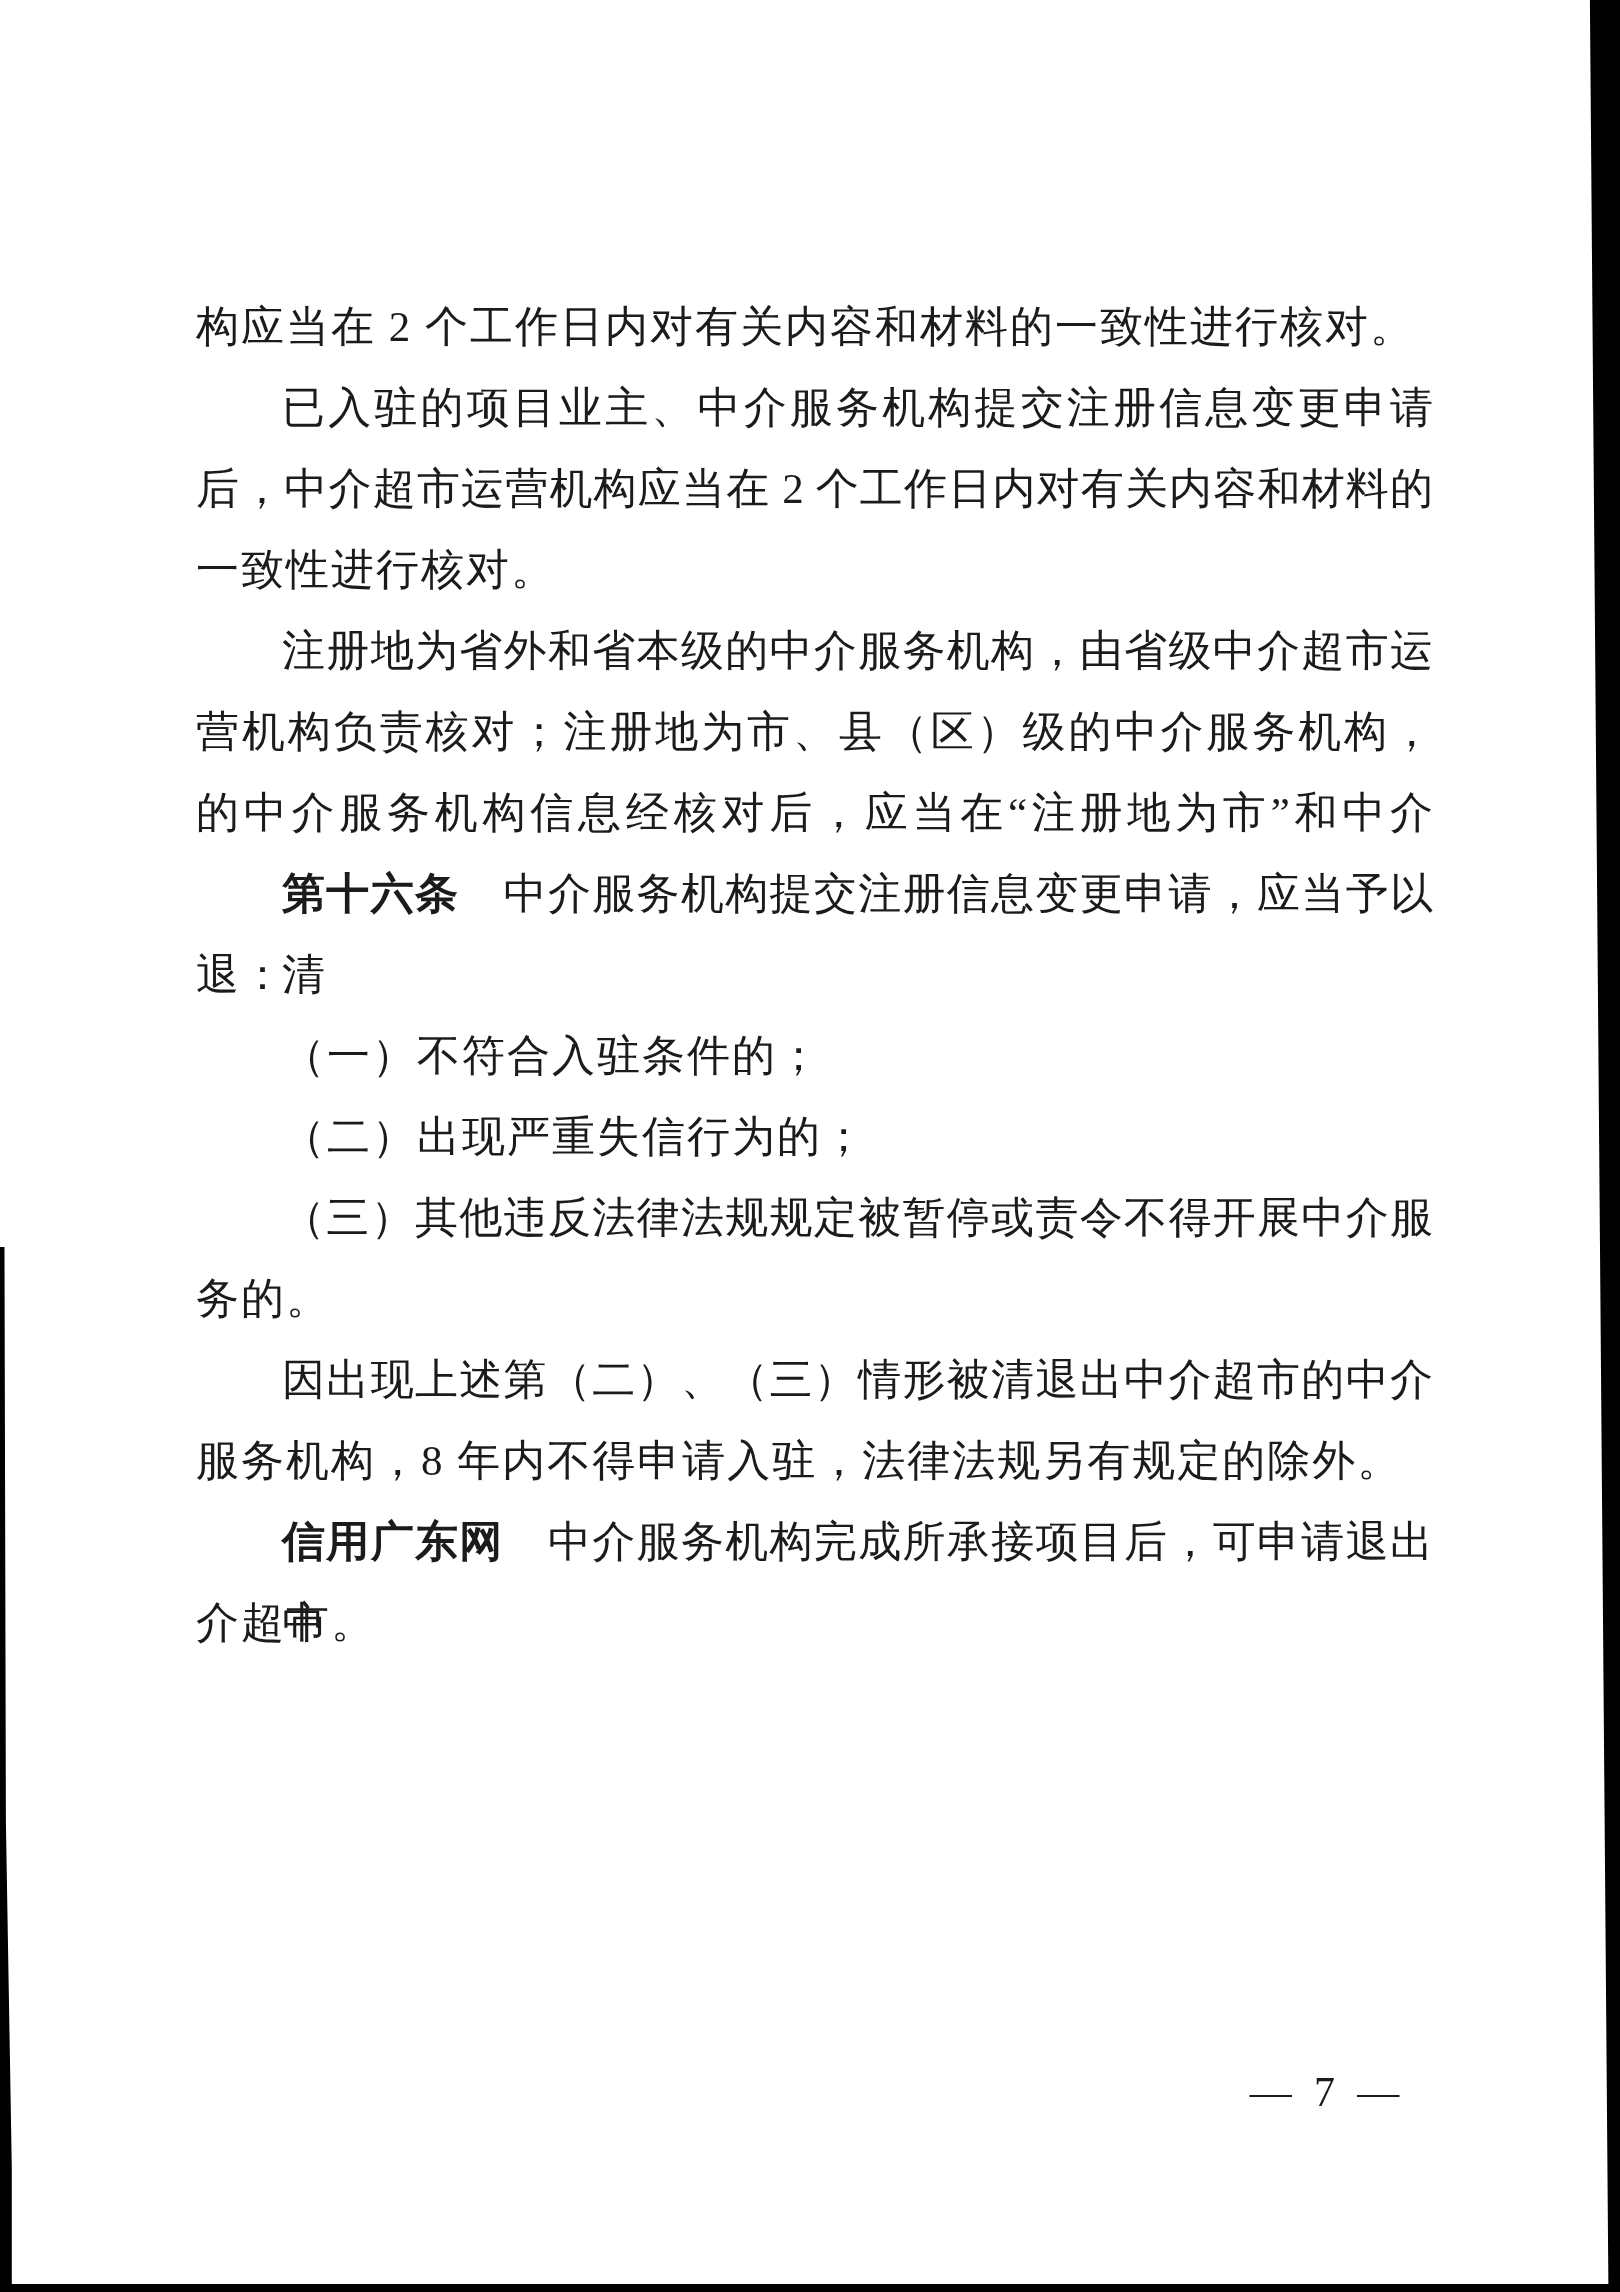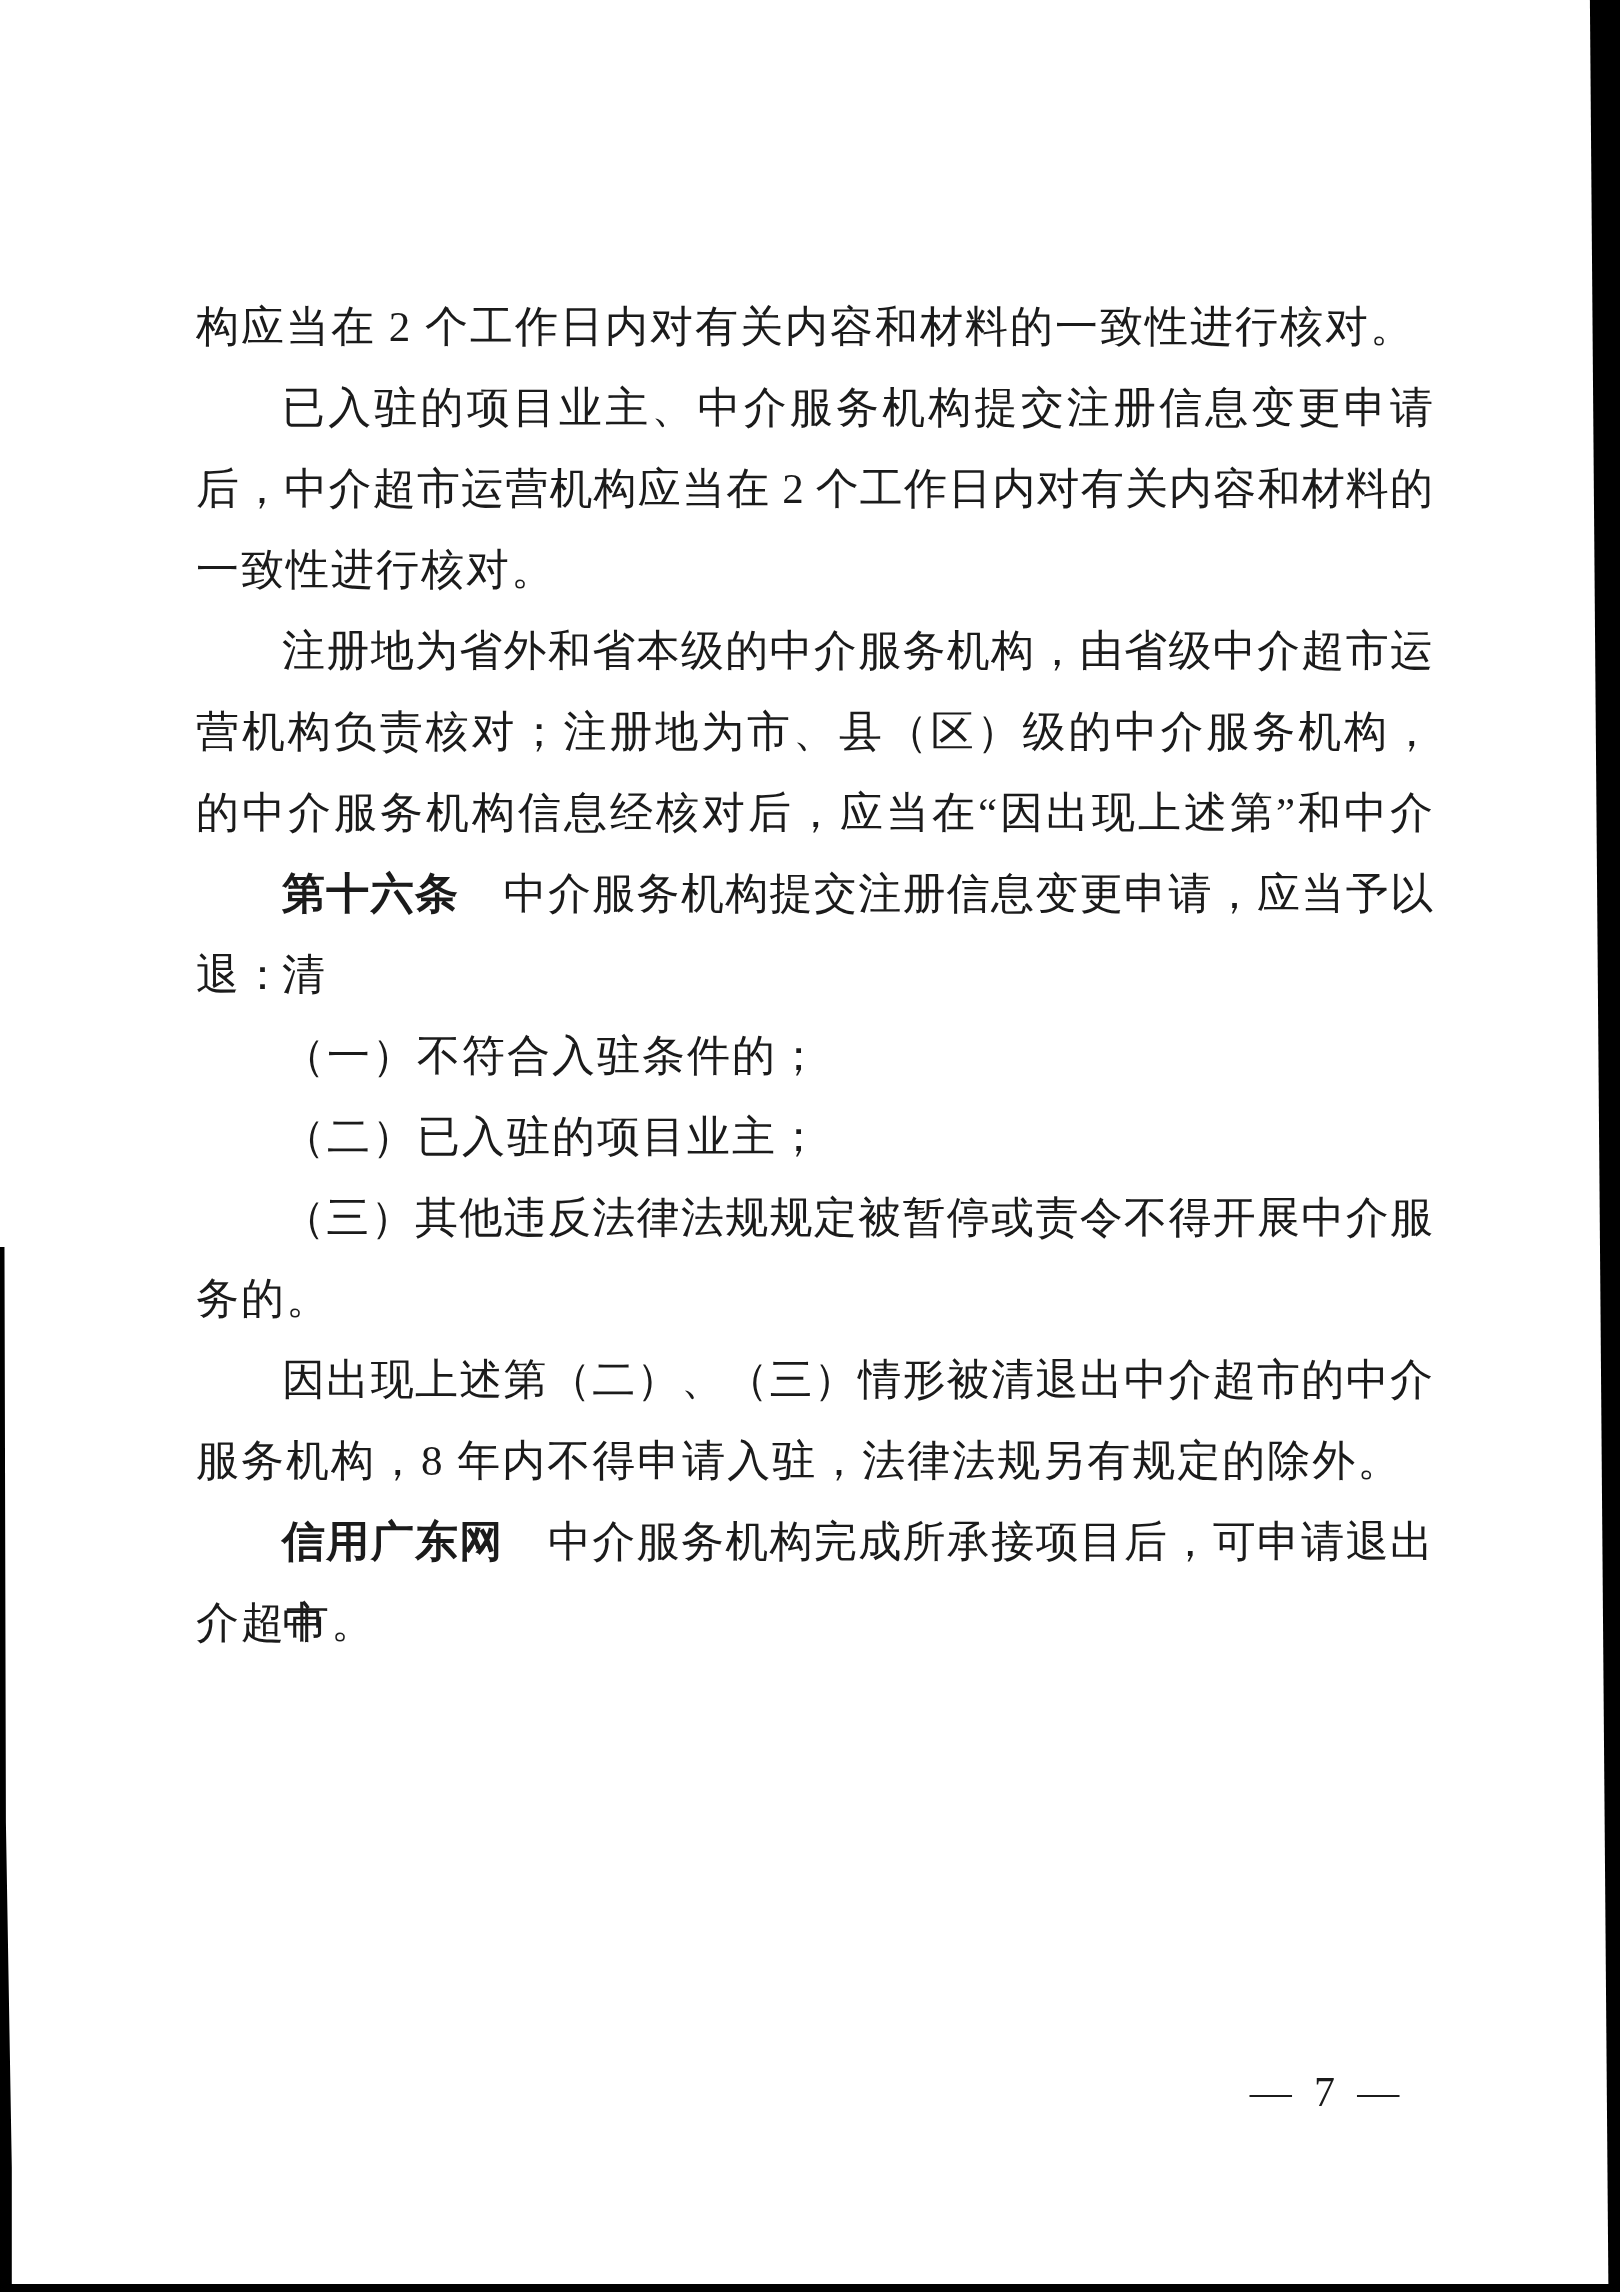--- a/index.html
+++ b/index.html
@@ -84,25 +84,25 @@
 
 <div class="page">
 
   <div class="page-text">
     <div class="line">构应当在 2 个工作日内对有关内容和材料的一致性进行核对。</div>
     <div class="line indent just">已入驻的项目业主、中介服务机构提交注册信息变更申请</div>
     <div class="line just">后，中介超市运营机构应当在 2 个工作日内对有关内容和材料的</div>
     <div class="line">一致性进行核对。</div>
     <div class="line indent just">注册地为省外和省本级的中介服务机构，由省级中介超市运</div>
     <div class="line just">营机构负责核对；注册地为市、县（区）级的中介服务机构，</div>
-    <div class="line just">的中介服务机构信息经核对后，应当在“因出现上述第”和中介</div>
+    <div class="line just">的中介服务机构信息经核对后，应当在“注册地为市”和中介</div>
     <div class="line indent just"><span class="b">第十六条</span><span>　中介服务机构提交注册信息变更申请，应当予以清</span></div>
     <div class="line">退：</div>
     <div class="line indent">（一）不符合入驻条件的；</div>
-    <div class="line indent">（二）已入驻的项目业主；</div>
+    <div class="line indent">（二）出现严重失信行为的；</div>
     <div class="line indent just">（三）其他违反法律法规规定被暂停或责令不得开展中介服</div>
     <div class="line">务的。</div>
     <div class="line indent just">因出现上述第（二）、（三）情形被清退出中介超市的中介</div>
     <div class="line">服务机构，8 年内不得申请入驻，法律法规另有规定的除外。</div>
     <div class="line indent just"><span class="b">信用广东网</span><span>　中介服务机构完成所承接项目后，可申请退出中</span></div>
     <div class="line">介超市。</div>
   </div>
 
   <div class="pagenum">— 7 —</div>
 

